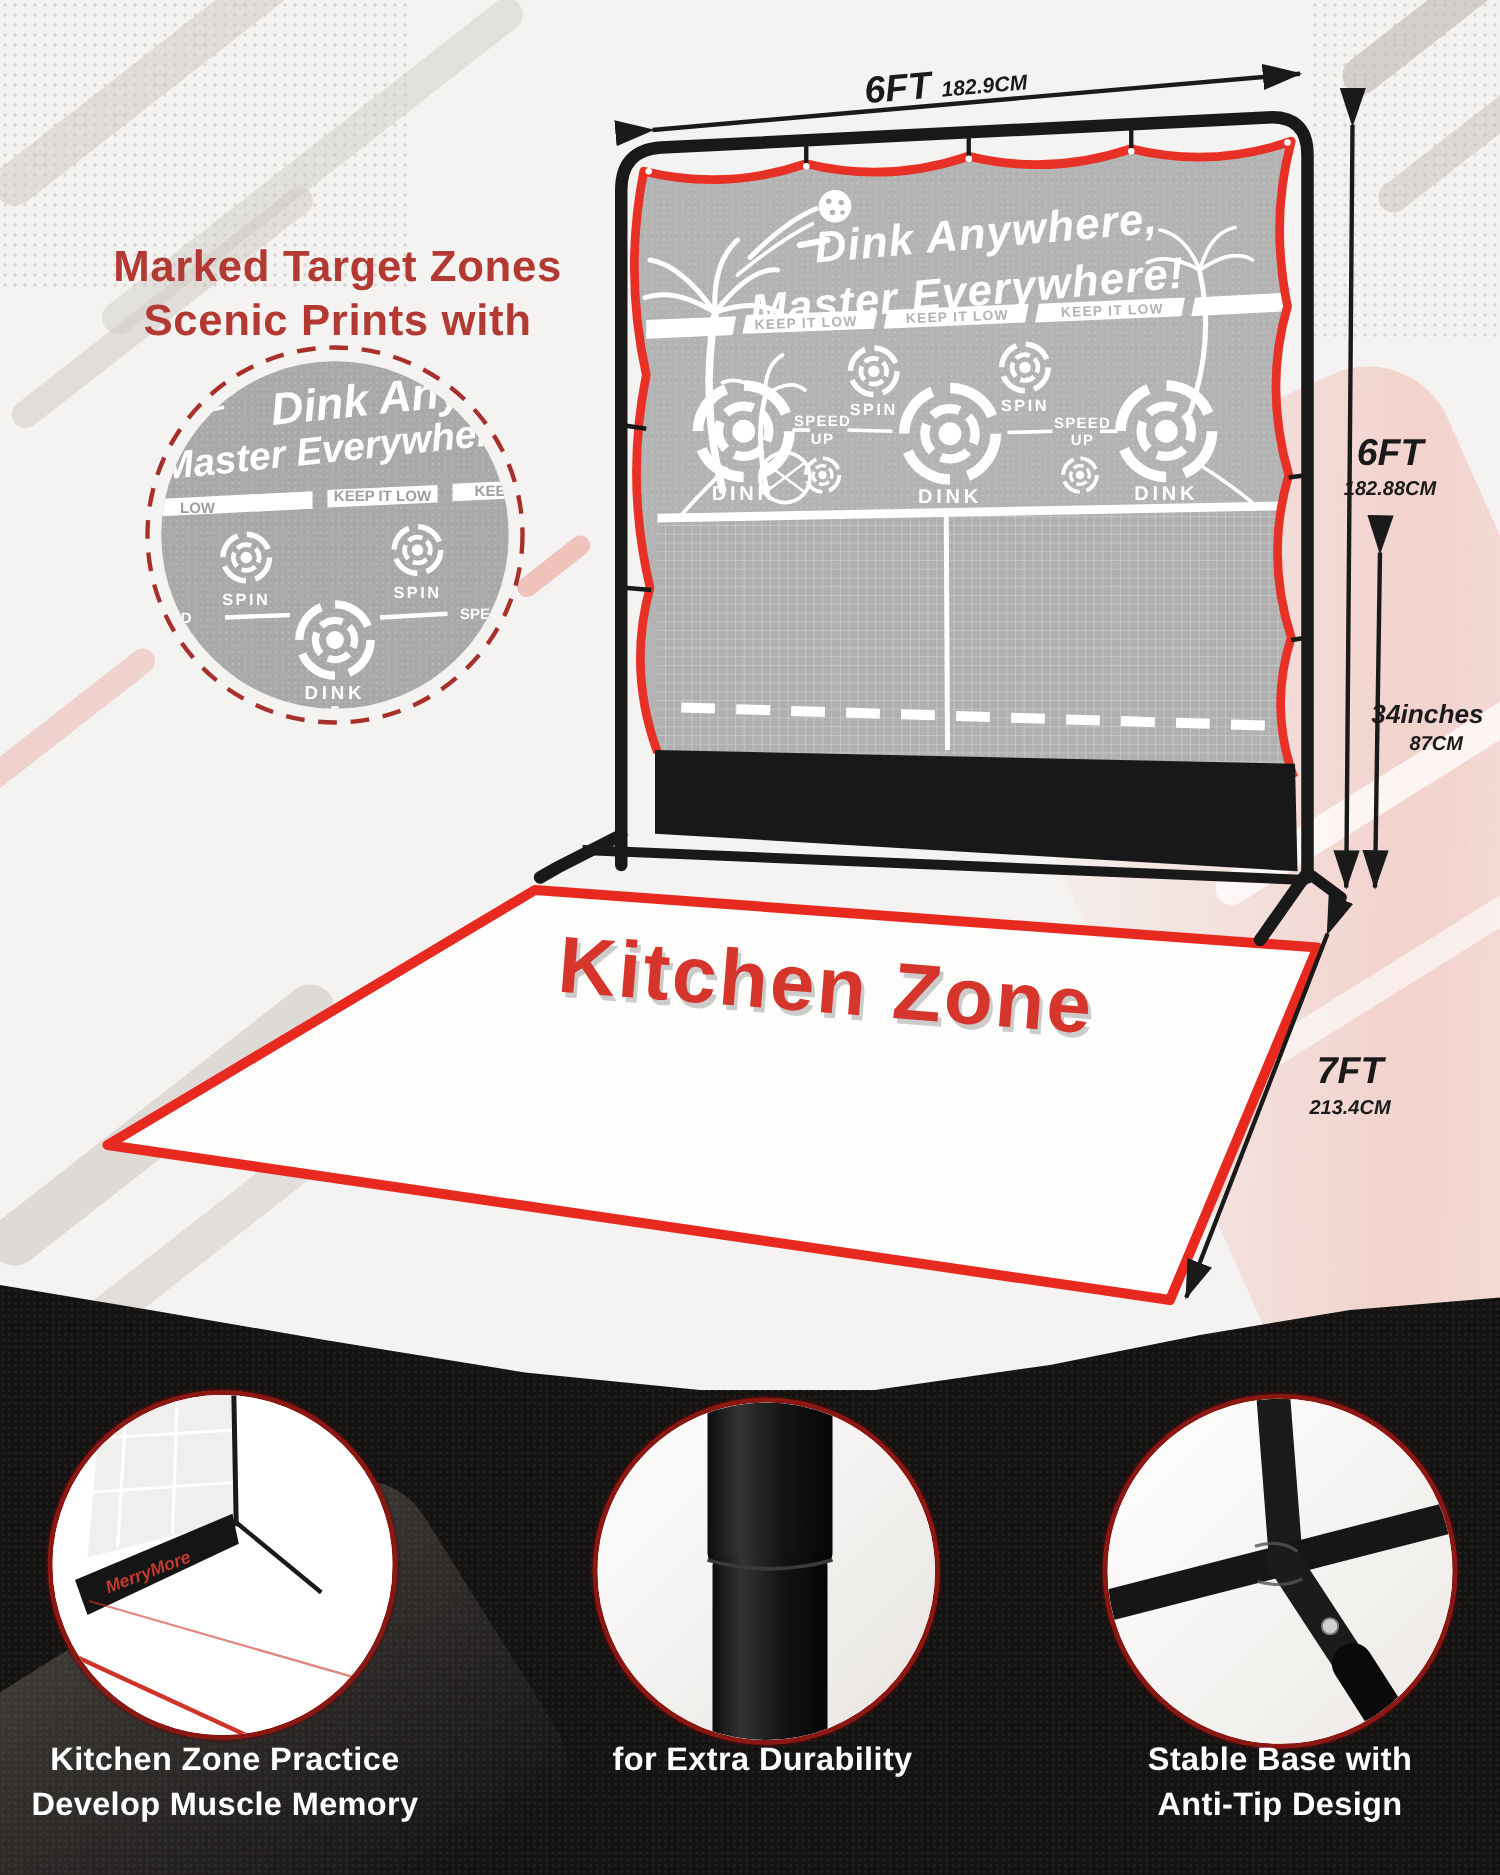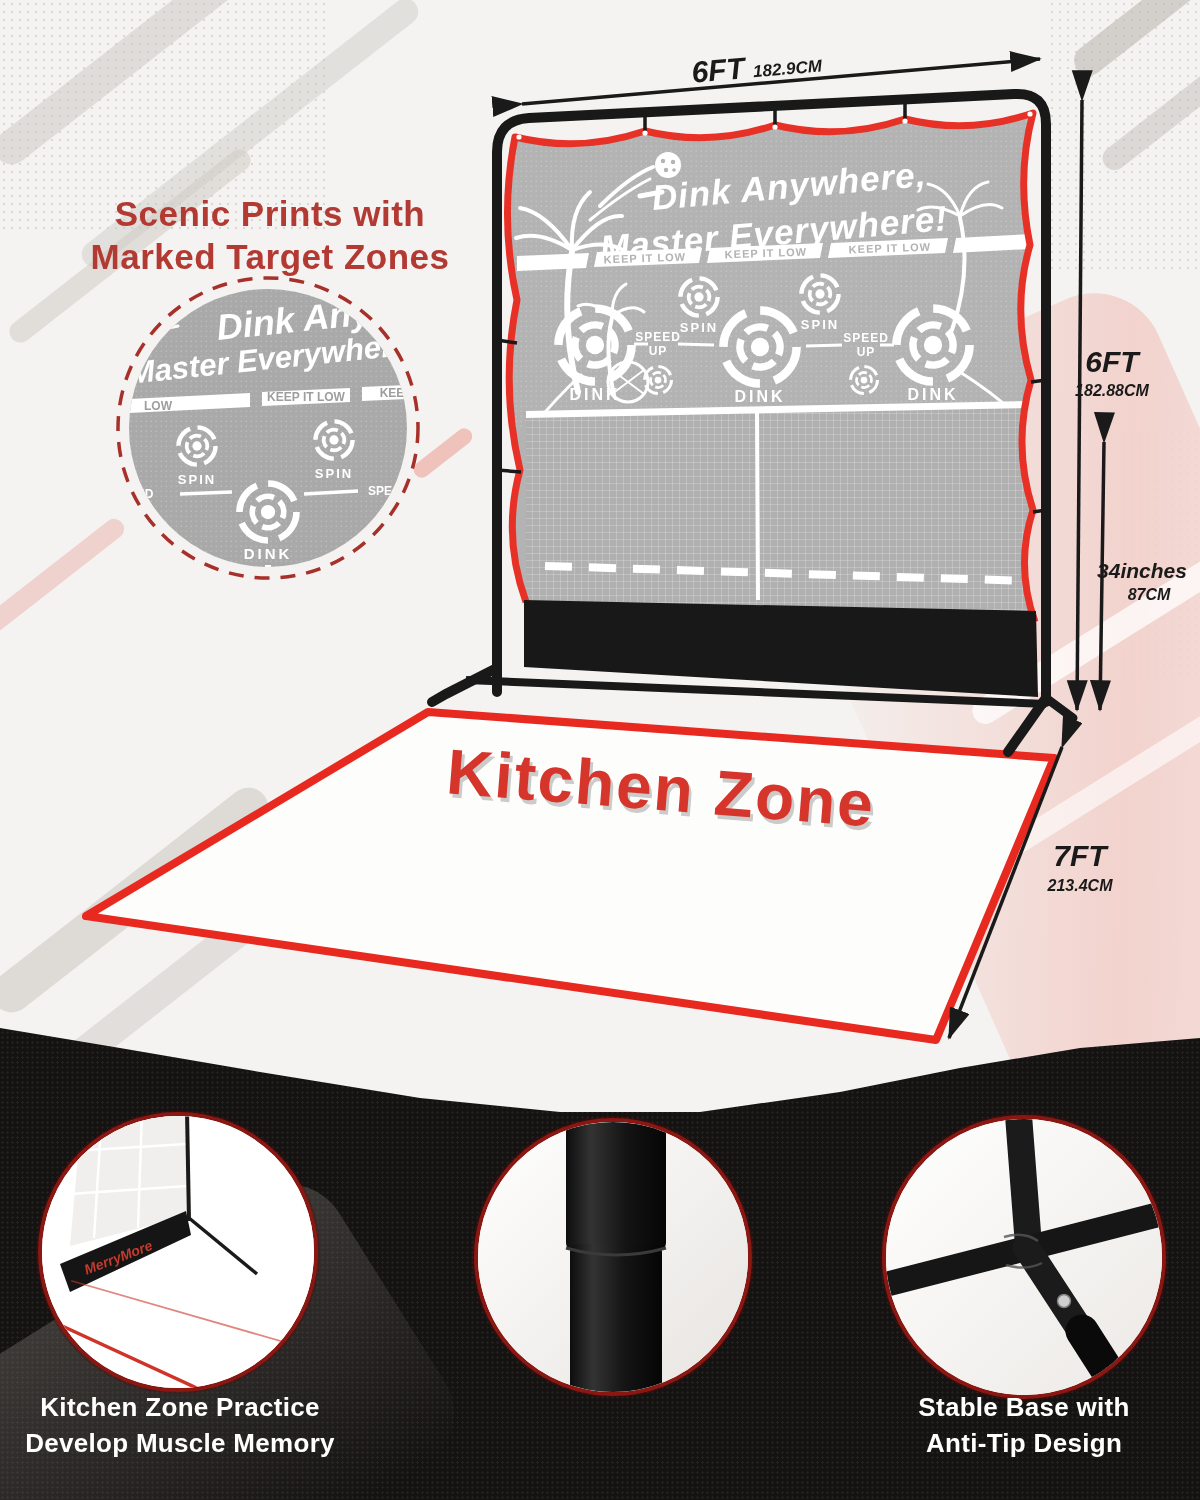--- a/index.html
+++ b/index.html
@@ -72,22 +72,22 @@
   <div class="streak s5"></div>
   <div class="streak s6"></div>
   <div class="streak s7"></div>
   <div class="streak p1"></div>
   <div class="streak p2"></div>
   <div class="wash"></div>
   <div class="streak s8"></div>
   <div class="streak s9"></div>
 
   <div class="headline">
+    <div>Marked Target Zones</div>
     <div>Scenic Prints with</div>
-    <div>Marked Target Zones</div>
   </div>
 
   <svg class="scene" viewBox="0 0 1200 1500">
     <defs>
       <marker id="ah" markerWidth="11" markerHeight="8" refX="8.5" refY="3" orient="auto" markerUnits="strokeWidth">
         <path d="M0,0 L9,3 L0,6 Z" fill="#1a1a1a"></path>
       </marker>
       <pattern id="meshFine" patternUnits="userSpaceOnUse" width="7" height="7">
         <path d="M0 0H7M0 0V7" stroke="#ffffff" stroke-width="0.8" opacity="0.5" fill="none"></path>
       </pattern>
@@ -352,19 +352,20 @@
       <path d="M118,118 Q138,112 152,122" stroke="#555555" stroke-width="2.5" fill="none" opacity="0.8"></path>
       <path d="M120,146 Q140,152 156,144" stroke="#555555" stroke-width="2.5" fill="none" opacity="0.8"></path>
     </svg>
   </div>
 
   <div class="caption cap1">
     <div>Kitchen Zone Practice</div>
     <div>Develop Muscle Memory</div>
   </div>
   <div class="caption cap2">
+    <div>for Extra Durability</div>
   </div>
   <div class="caption cap3">
     <div>Stable Base with</div>
     <div>Anti-Tip Design</div>
   </div>
 
 </div>
 
 </body></html>

